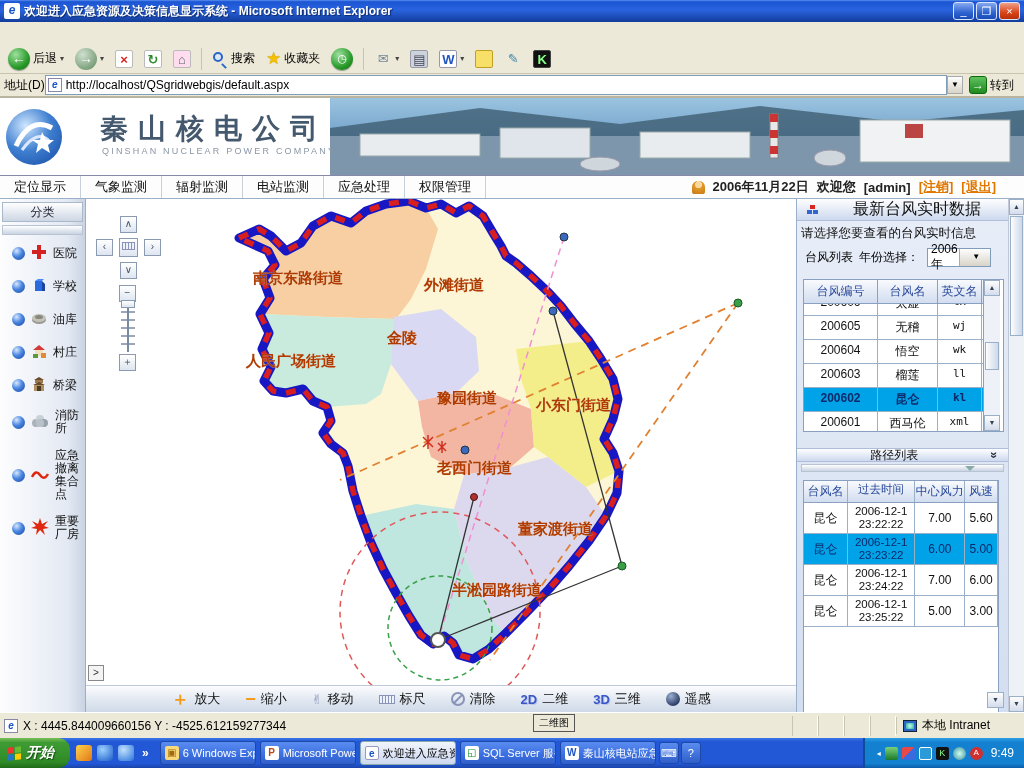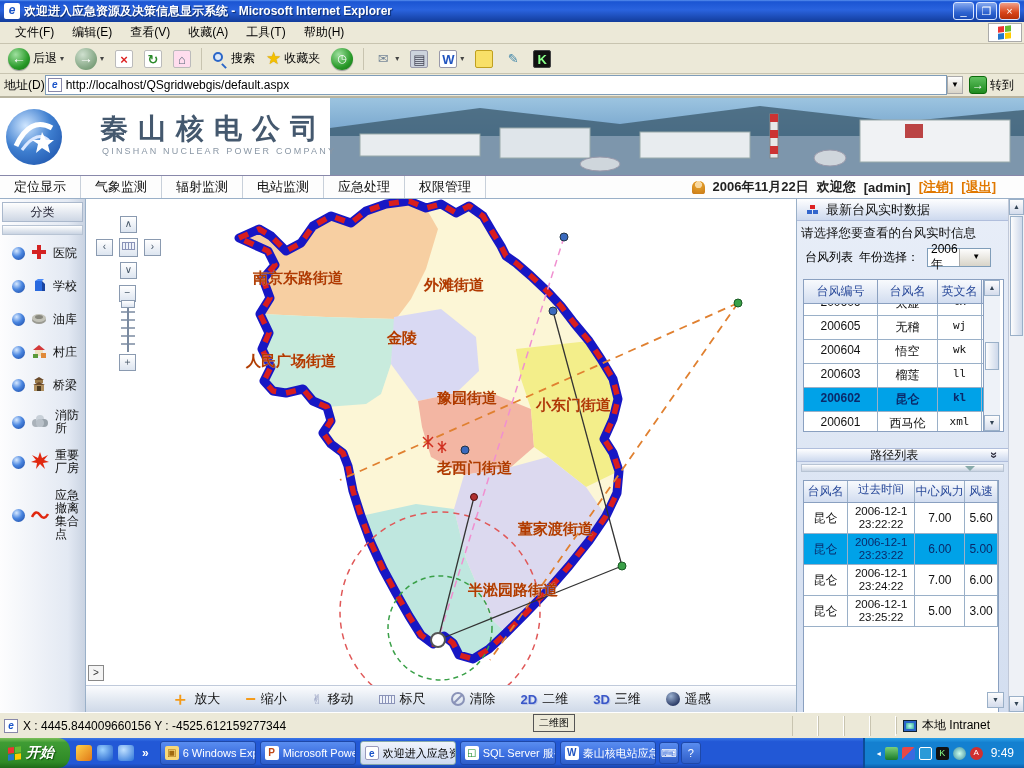--- a/index.html
+++ b/index.html
@@ -99,21 +99,21 @@
   .globeico { width:14px; height:14px; border-radius:50%; background:radial-gradient(circle at 35% 30%,#9ab0d0,#30406a 70%); }
 
   
   .rightpanel { position:absolute; left:796px; top:199px; width:212px; height:513px;
     background:linear-gradient(180deg,#e8eef8,#d3def0); border-left:1px solid #9ab0c8; font-size:12px; }
   .rp-head { height:22px; background:linear-gradient(#fefeff,#cdd9ee); border-bottom:1px solid #b0bedc;
     display:flex; align-items:center; }
   .orgico { display:grid; grid-template-columns:5px 5px; gap:1px; margin:0 8px 0 10px; }
   .orgico i { width:5px; height:4px; } .orgico i:nth-child(1){background:#d22; grid-column:1/3; width:5px; margin-left:3px;}
   .orgico i:nth-child(2){background:#36c;} .orgico i:nth-child(3){background:#36c;}
-  .rp-title { flex:1; color:#111; font-size:13px; }
+  .rp-title { flex:1; text-align:center; color:#111; font-size:16px; }
   .rp-instr { padding:4px 2px 2px 4px; color:#111; font-size:12.5px; }
   .rp-yearrow { display:flex; align-items:center; padding:4px 4px 6px 8px; gap:6px; }
   .yearsel { margin-left:2px; width:64px; height:19px; background:#fff; border:1px solid #7f9db9; display:flex; align-items:center; }
   .yearsel span { flex:1; padding-left:3px; }
   .selbtn { width:16px; height:17px; background:linear-gradient(#fdfdfd,#d8d4c8); border-left:1px solid #aaa; font-size:8px; text-align:center; line-height:15px; }
 
   .t1wrap { margin:6px 4px 16px 6px; border:1px solid #8aa0c0; background:#fff; display:flex; }
   .t1 { width:179px; }
   .t1 .hrow { display:flex; background:linear-gradient(#f8fafd,#d2ddf0); border-bottom:1px solid #8aa0c0; color:#2a4a9a; }
   .t1 .hrow div { padding:3px 0; text-align:center; border-right:1px solid #8aa0c0; }
@@ -190,36 +190,20 @@
   <div class="titlebar">
     <span class="ie-ico">e</span>
     <span class="title">欢迎进入应急资源及决策信息显示系统 - Microsoft Internet Explorer</span>
     <span class="winbtns">
       <span class="wb">_</span>
       <span class="wb">❐</span>
       <span class="wb close">×</span>
     </span>
   </div>
 
-  <div class="menubar">
-    <span class="menu-item">文件(F)</span>
-    <span class="menu-item">编辑(E)</span>
-    <span class="menu-item">查看(V)</span>
-    <span class="menu-item">收藏(A)</span>
-    <span class="menu-item">工具(T)</span>
-    <span class="menu-item">帮助(H)</span>
-    <span class="winlogo">
-        <span class="flag">
-          <i></i>
-          <i></i>
-          <i></i>
-          <i></i>
-        </span>
-      </span>
-  </div>
 
   <div class="toolbar">
     <span class="tbtn">
       <span class="circ green">←</span>
       <span>后退</span>
         <span class="drop">▾</span>
     </span>
     <span class="tbtn">
       <span class="circ gray">→</span>
         <span class="drop">▾</span>
@@ -392,31 +376,31 @@
       <span class="sb-ic"><svg width="18" height="14">
             <circle cx="5" cy="9" r="4" fill="#aab2ba"></circle>
             <circle cx="9" cy="5" r="4" fill="#c8d0d8"></circle>
             <circle cx="13" cy="9" r="4" fill="#98a2aa"></circle>
             <circle cx="9" cy="9" r="4" fill="#b8c0c8"></circle>
           </svg></span>
       <span class="sb-lbl">消防所</span>
     </div>
     <div class="sb-item">
       <span class="sphere"></span>
+      <span class="sb-ic"><svg width="18" height="12">
+            <path d="M1 9 Q5 1 9 7 T17 6" stroke="#e02810" stroke-width="2.5" fill="none"></path>
+          </svg></span>
+      <span class="sb-lbl">应急撤离集合点</span>
+    </div>
+    <div class="sb-item">
+      <span class="sphere"></span>
       <span class="sb-ic"><svg width="18" height="18">
             <polygon points="9,0 11,6 17,3 13,8 18,10 12,11 14,17 9,12 5,17 6,11 0,10 5,8 1,3 7,6" fill="#e02810"></polygon>
           </svg></span>
       <span class="sb-lbl">重要厂房</span>
-    </div>
-    <div class="sb-item">
-      <span class="sphere"></span>
-      <span class="sb-ic"><svg width="18" height="12">
-            <path d="M1 9 Q5 1 9 7 T17 6" stroke="#e02810" stroke-width="2.5" fill="none"></path>
-          </svg></span>
-      <span class="sb-lbl">应急撤离集合点</span>
     </div>
   </div>
 
   <div class="maparea">
     <svg width="710" height="486">
 
       <polygon points="153,39 173,30 185,37 200,52 215,44 227,27 245,17 265,24 280,12 300,5 323,2 340,9 355,5 370,14 383,7 397,17 407,34 415,47 420,57 430,64 445,77 463,94 475,107 488,124 503,142 515,160 527,180 532,200 527,220 518,240 527,254 533,272 531,294 520,317 503,342 483,367 463,390 440,414 420,434 403,450 387,460 373,456 367,444 358,437 347,445 335,436 323,417 310,394 297,370 285,344 275,317 267,292 262,267 257,254 245,245 237,234 245,222 241,208 227,202 217,190 200,194 187,192 178,182 185,168 176,150 183,134 174,115 184,99 177,80 189,66 182,52" fill="#fcf6d6"></polygon>
 
       <polygon points="153,39 173,30 185,37 200,52 215,44 227,27 245,17 265,24 280,12 300,5 323,2 340,9 352,30 340,70 325,100 310,120 240,118 176,115 184,99 177,80 189,66 182,52" fill="#f7cfa2"></polygon>
       <polygon points="176,115 240,118 310,120 305,165 295,195 280,205 240,208 217,190 200,194 187,192 178,182 185,168 176,150 183,134 174,115" fill="#c8ebdd"></polygon>
@@ -455,21 +439,21 @@
 
     
     <div class="maplabel" style="left:167px; top:70px;">南京东路街道</div>
     <div class="maplabel" style="left:338px; top:77px;">外滩街道</div>
     <div class="maplabel" style="left:160px; top:125px;margin-top:28px;">人民广场街道</div>
     <div class="maplabel" style="left:301px; top:130px;">金陵</div>
     <div class="maplabel" style="left:351px; top:190px;">豫园街道</div>
     <div class="maplabel" style="left:450px; top:197px;">小东门街道</div>
     <div class="maplabel" style="left:351px; top:260px;">老西门街道</div>
     <div class="maplabel" style="left:432px; top:321px;">董家渡街道</div>
-    <div class="maplabel" style="left:366px; top:382px;margin-left:16px;">半淞园路街道</div>
+    <div class="maplabel" style="left:366px; top:382px;">半淞园路街道</div>
 
     
     <div class="pc-btn" style="left:34px; top:17px;">∧</div>
     <div class="pc-btn" style="left:10px; top:40px;">‹</div>
     <div class="pc-btn" style="left:33px; top:39px; width:19px; height:19px;"><span class="rulerico" style="display:inline-block; margin-top:3px; width:13px; height:8px;"></span></div>
     <div class="pc-btn" style="left:58px; top:40px;">›</div>
     <div class="pc-btn" style="left:34px; top:63px;">∨</div>
     <div class="pc-btn" style="left:33px; top:86px;">−</div>
     <div class="pc-btn" style="left:35px; top:101px; width:14px; height:8px;"></div>
     <svg style="position:absolute; left:28px; top:109px;" width="28" height="44">

